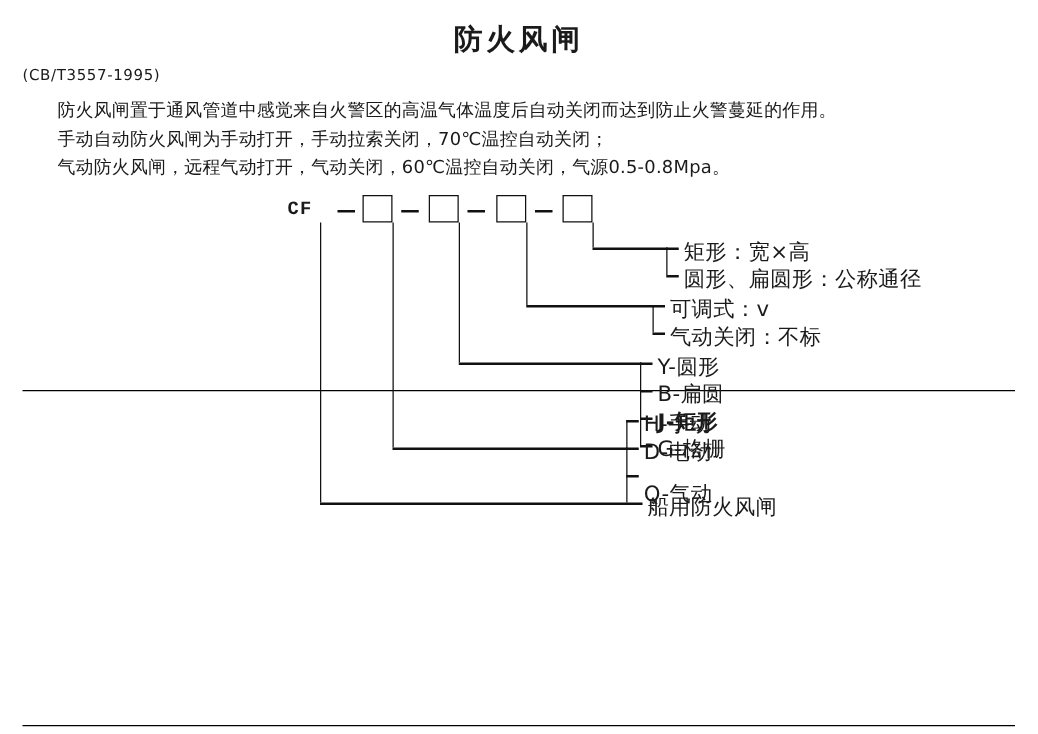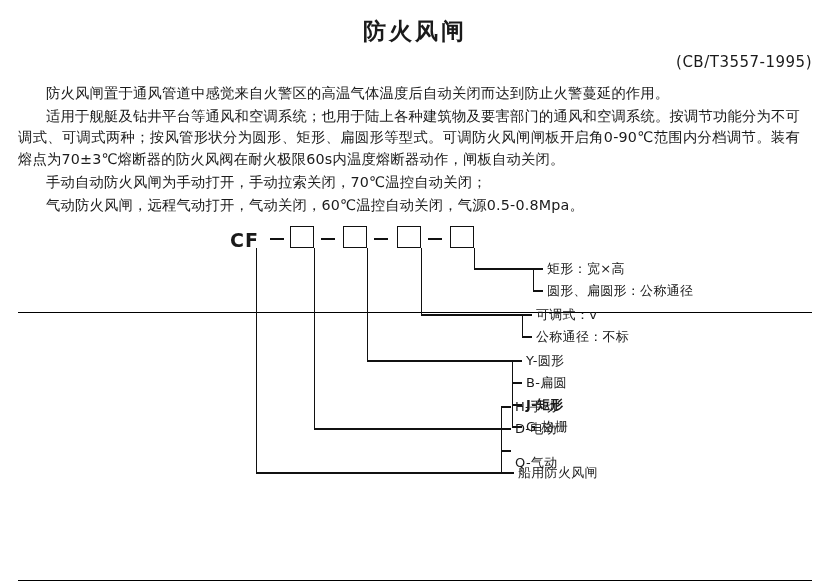--- a/index.html
+++ b/index.html
@@ -24,22 +24,22 @@
   }
   .doc-title {
     text-align: center;
     font-size: 23px;
     font-weight: bold;
     letter-spacing: 3px;
     margin: 6px 0 2px 0;
     font-family: "DejaVu Sans", "Liberation Sans", sans-serif;
   }
   .doc-subtitle {
-    text-align: right;
-    font-size: 15px;
+    text-align: left;
+    font-size: 12px;
     margin: 6px 0 12px 0;
     letter-spacing: 0.5px;
   }
   .body-text {
     font-size: 14.3px;
     line-height: 1.52;
     text-align: justify;
     margin: 0 12px 1px 0;
     letter-spacing: 0.2px;
   }
@@ -48,23 +48,24 @@
   }
   
   .diagram {
     position: relative;
     width: 794px;
     height: 265px;
     margin-top: 8px;
   }
   .cf-label {
     position: absolute;
-    font-size: 19px;
+    font-size: 15px;
     font-weight: bold;
     letter-spacing: 1px;
+    font-family: Liberation Mono, monospace;
   }
   .box {
     position: absolute;
     border: 1.4px solid #111;
     background: #fff;
     box-sizing: border-box;
   }
   .dash {
     position: absolute;
     background: #111;
@@ -75,21 +76,21 @@
     background: #111;
     width: 1.4px;
   }
   .hline {
     position: absolute;
     background: #111;
     height: 1.4px;
   }
   .leg-text {
     position: absolute;
-    font-size: 13px;
+    font-size: 17px;
     white-space: nowrap;
     letter-spacing: 0.3px;
   }
   .hr-top {
     position: absolute;
     left: 18px;
     top: 312px;
     width: 794px;
     height: 1px;
     background: #000;
@@ -105,21 +106,20 @@
 </style>
 </head>
 <body>
 
 <div class="page">
 
   <div class="doc-title">防火风闸</div>
   <div class="doc-subtitle">(CB/T3557-1995)</div>
 
   <p class="body-text indent">防火风闸置于通风管道中感觉来自火警区的高温气体温度后自动关闭而达到防止火警蔓延的作用。</p>
-  <p class="body-text indent">适用于舰艇及钻井平台等通风和空调系统；也用于陆上各种建筑物及要害部门的通风和空调系统。按调节功能分为不可调式、可调式两种；按风管形状分为圆形、矩形、扁圆形等型式。可调防火风闸闸板开启角0-90℃范围内分档调节。装有熔点为70±3℃熔断器的防火风阀在耐火极限60s内温度熔断器动作，闸板自动关闭。</p>
   <p class="body-text indent">手动自动防火风闸为手动打开，手动拉索关闭，70℃温控自动关闭；</p>
   <p class="body-text indent">气动防火风闸，远程气动打开，气动关闭，60℃温控自动关闭，气源0.5-0.8Mpa。</p>
 
   <div class="hr-top"></div>
 
   <div class="diagram">
 
     <div class="cf-label" style="left:212px; top:5px;">CF</div>
 
     <div class="dash" style="left:252px; top:14px; width:14px;"></div>
@@ -141,21 +141,21 @@
     <div class="hline" style="left:515px; top:66px; width:10px;"></div>
     <div class="leg-text" style="left:529px; top:36px;">矩形：宽×高</div>
     <div class="leg-text" style="left:529px; top:58px;">圆形、扁圆形：公称通径</div>
 
     <div class="vline" style="left:403px; top:24px; height:66px;"></div>
     <div class="hline" style="left:403px; top:90px; width:102px;"></div>
     <div class="vline" style="left:504px; top:90px; height:22px;"></div>
     <div class="hline" style="left:504px; top:90px; width:10px;"></div>
     <div class="hline" style="left:504px; top:112px; width:10px;"></div>
     <div class="leg-text" style="left:518px; top:82px;">可调式：v</div>
-    <div class="leg-text" style="left:518px; top:104px;">公称通径：不标</div>
+    <div class="leg-text" style="left:518px; top:104px;">气动关闭：不标</div>
 
     <div class="vline" style="left:349px; top:24px; height:112px;"></div>
     <div class="hline" style="left:349px; top:136px; width:146px;"></div>
     <div class="vline" style="left:494px; top:136px; height:66px;"></div>
     <div class="hline" style="left:494px; top:136px; width:10px;"></div>
     <div class="hline" style="left:494px; top:158px; width:10px;"></div>
     <div class="hline" style="left:494px; top:180px; width:10px;"></div>
     <div class="hline" style="left:494px; top:202px; width:10px;"></div>
     <div class="leg-text" style="left:508px; top:128px;">Y-圆形</div>
     <div class="leg-text" style="left:508px; top:150px;">B-扁圆</div>

